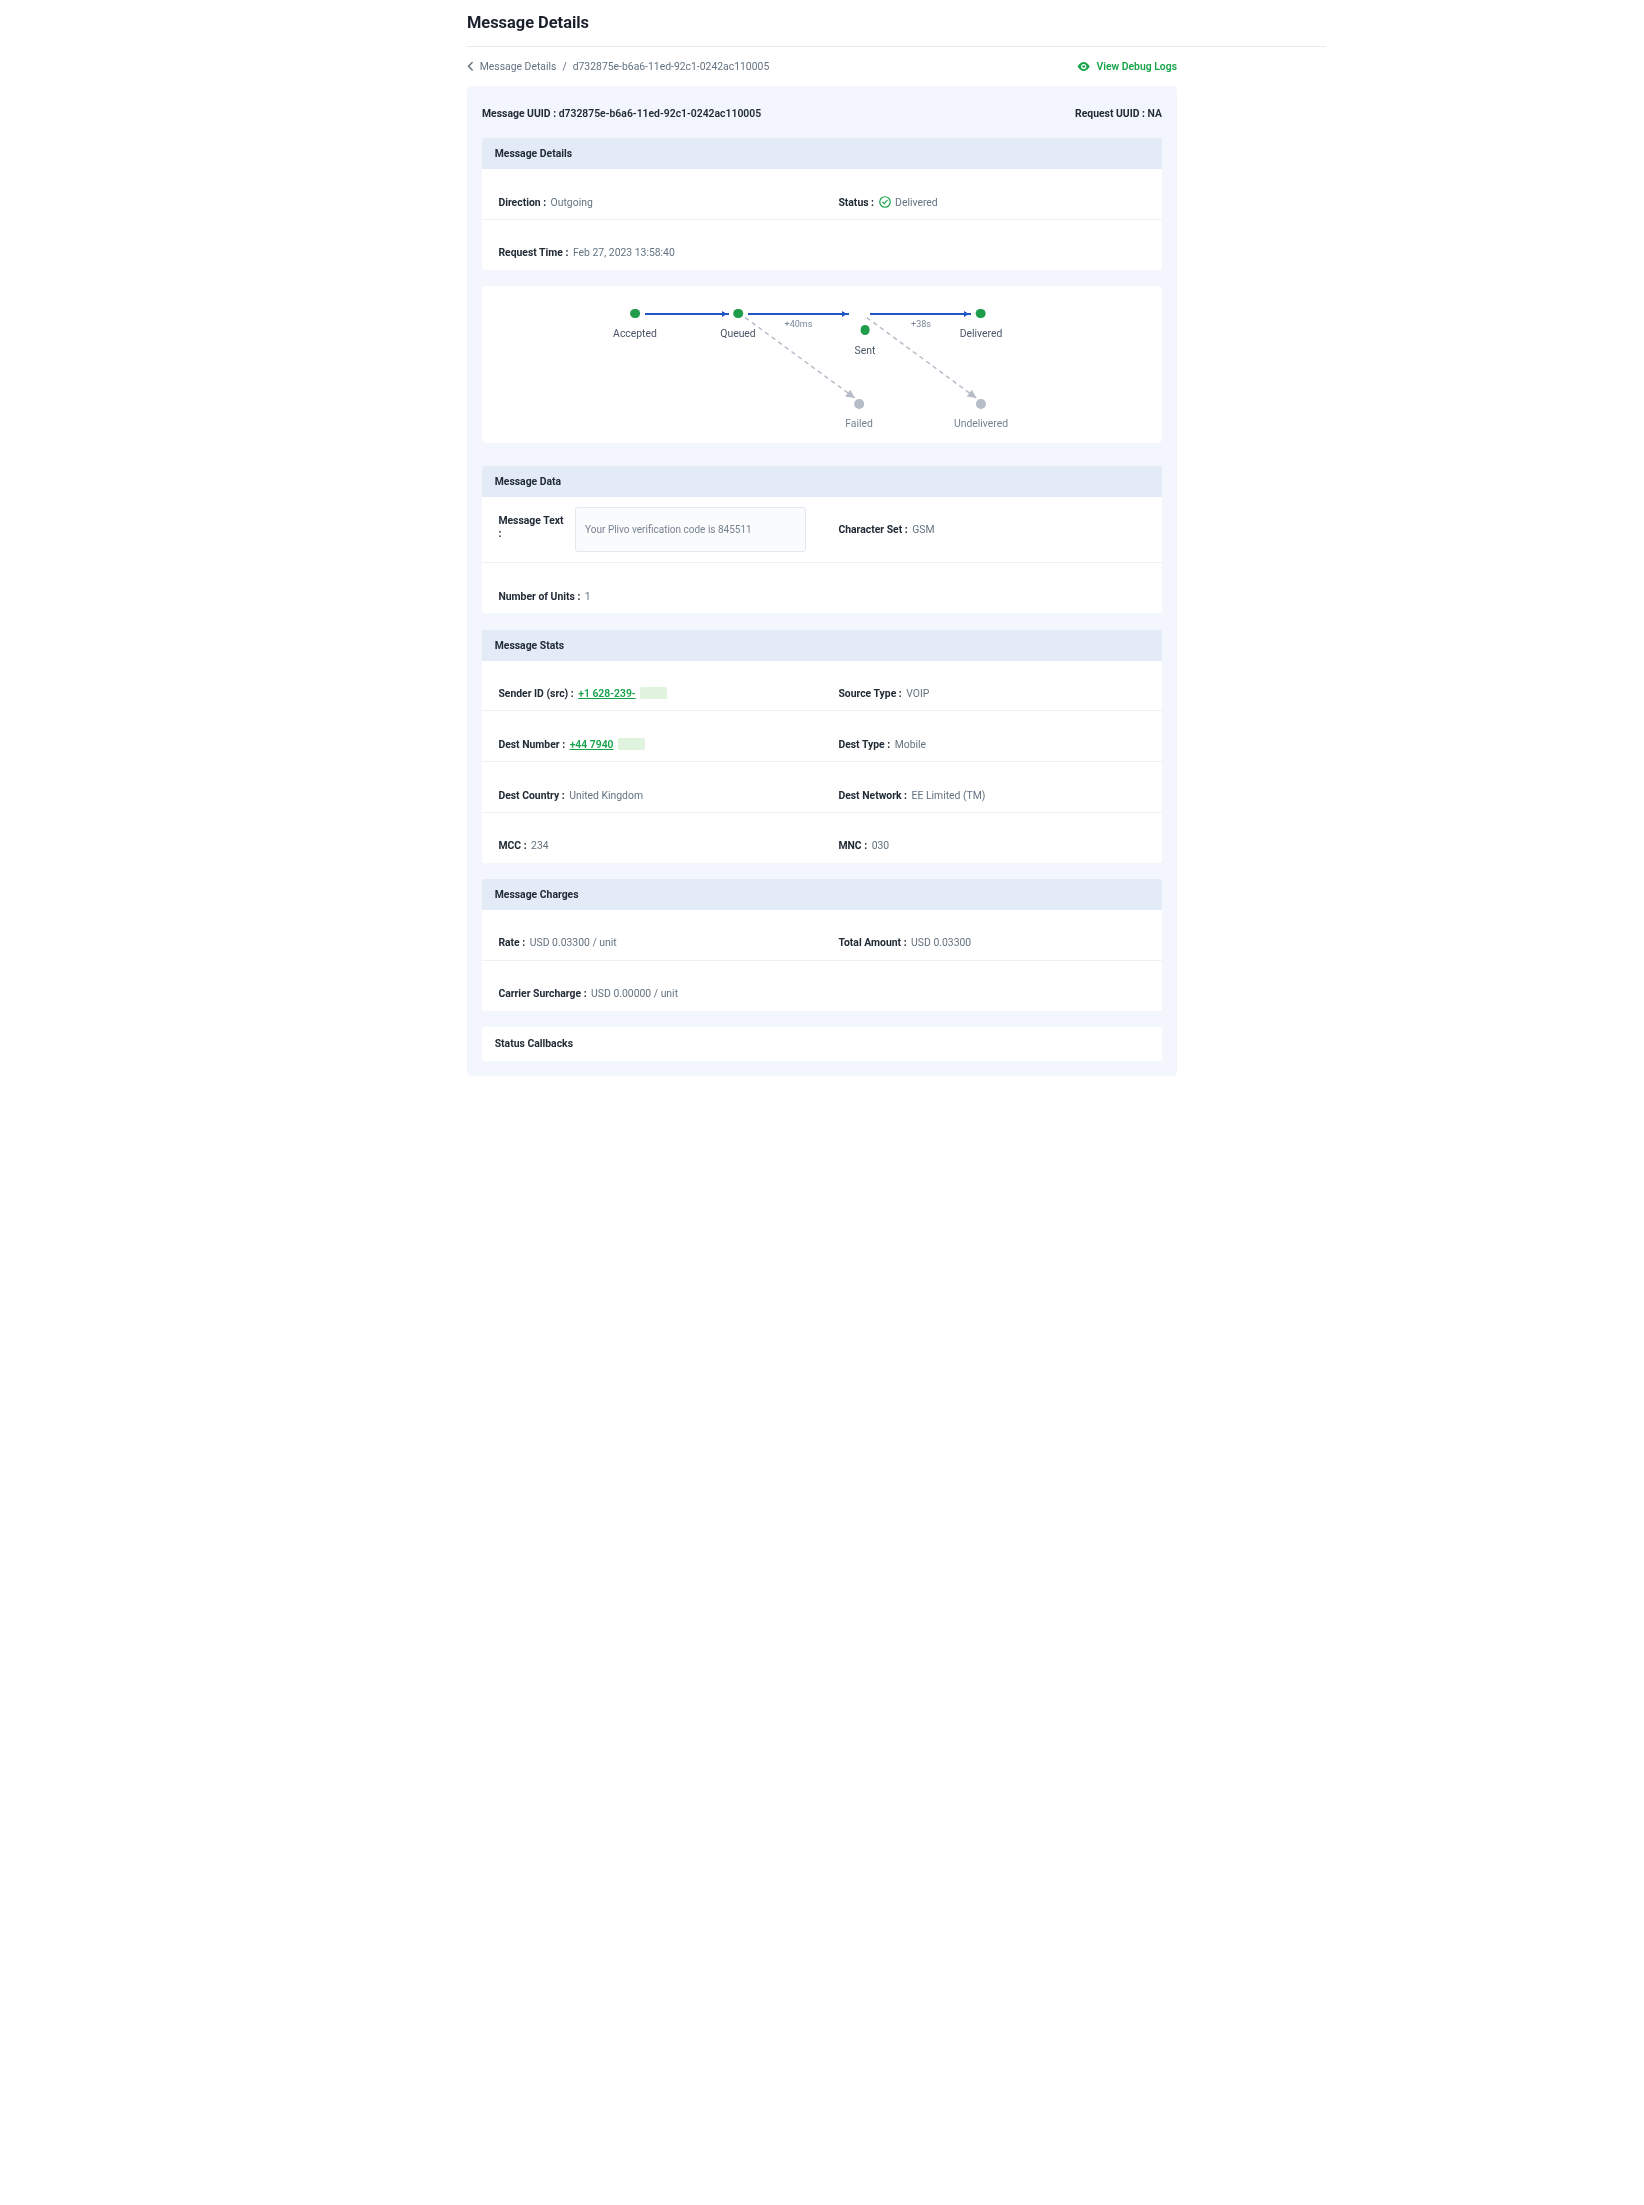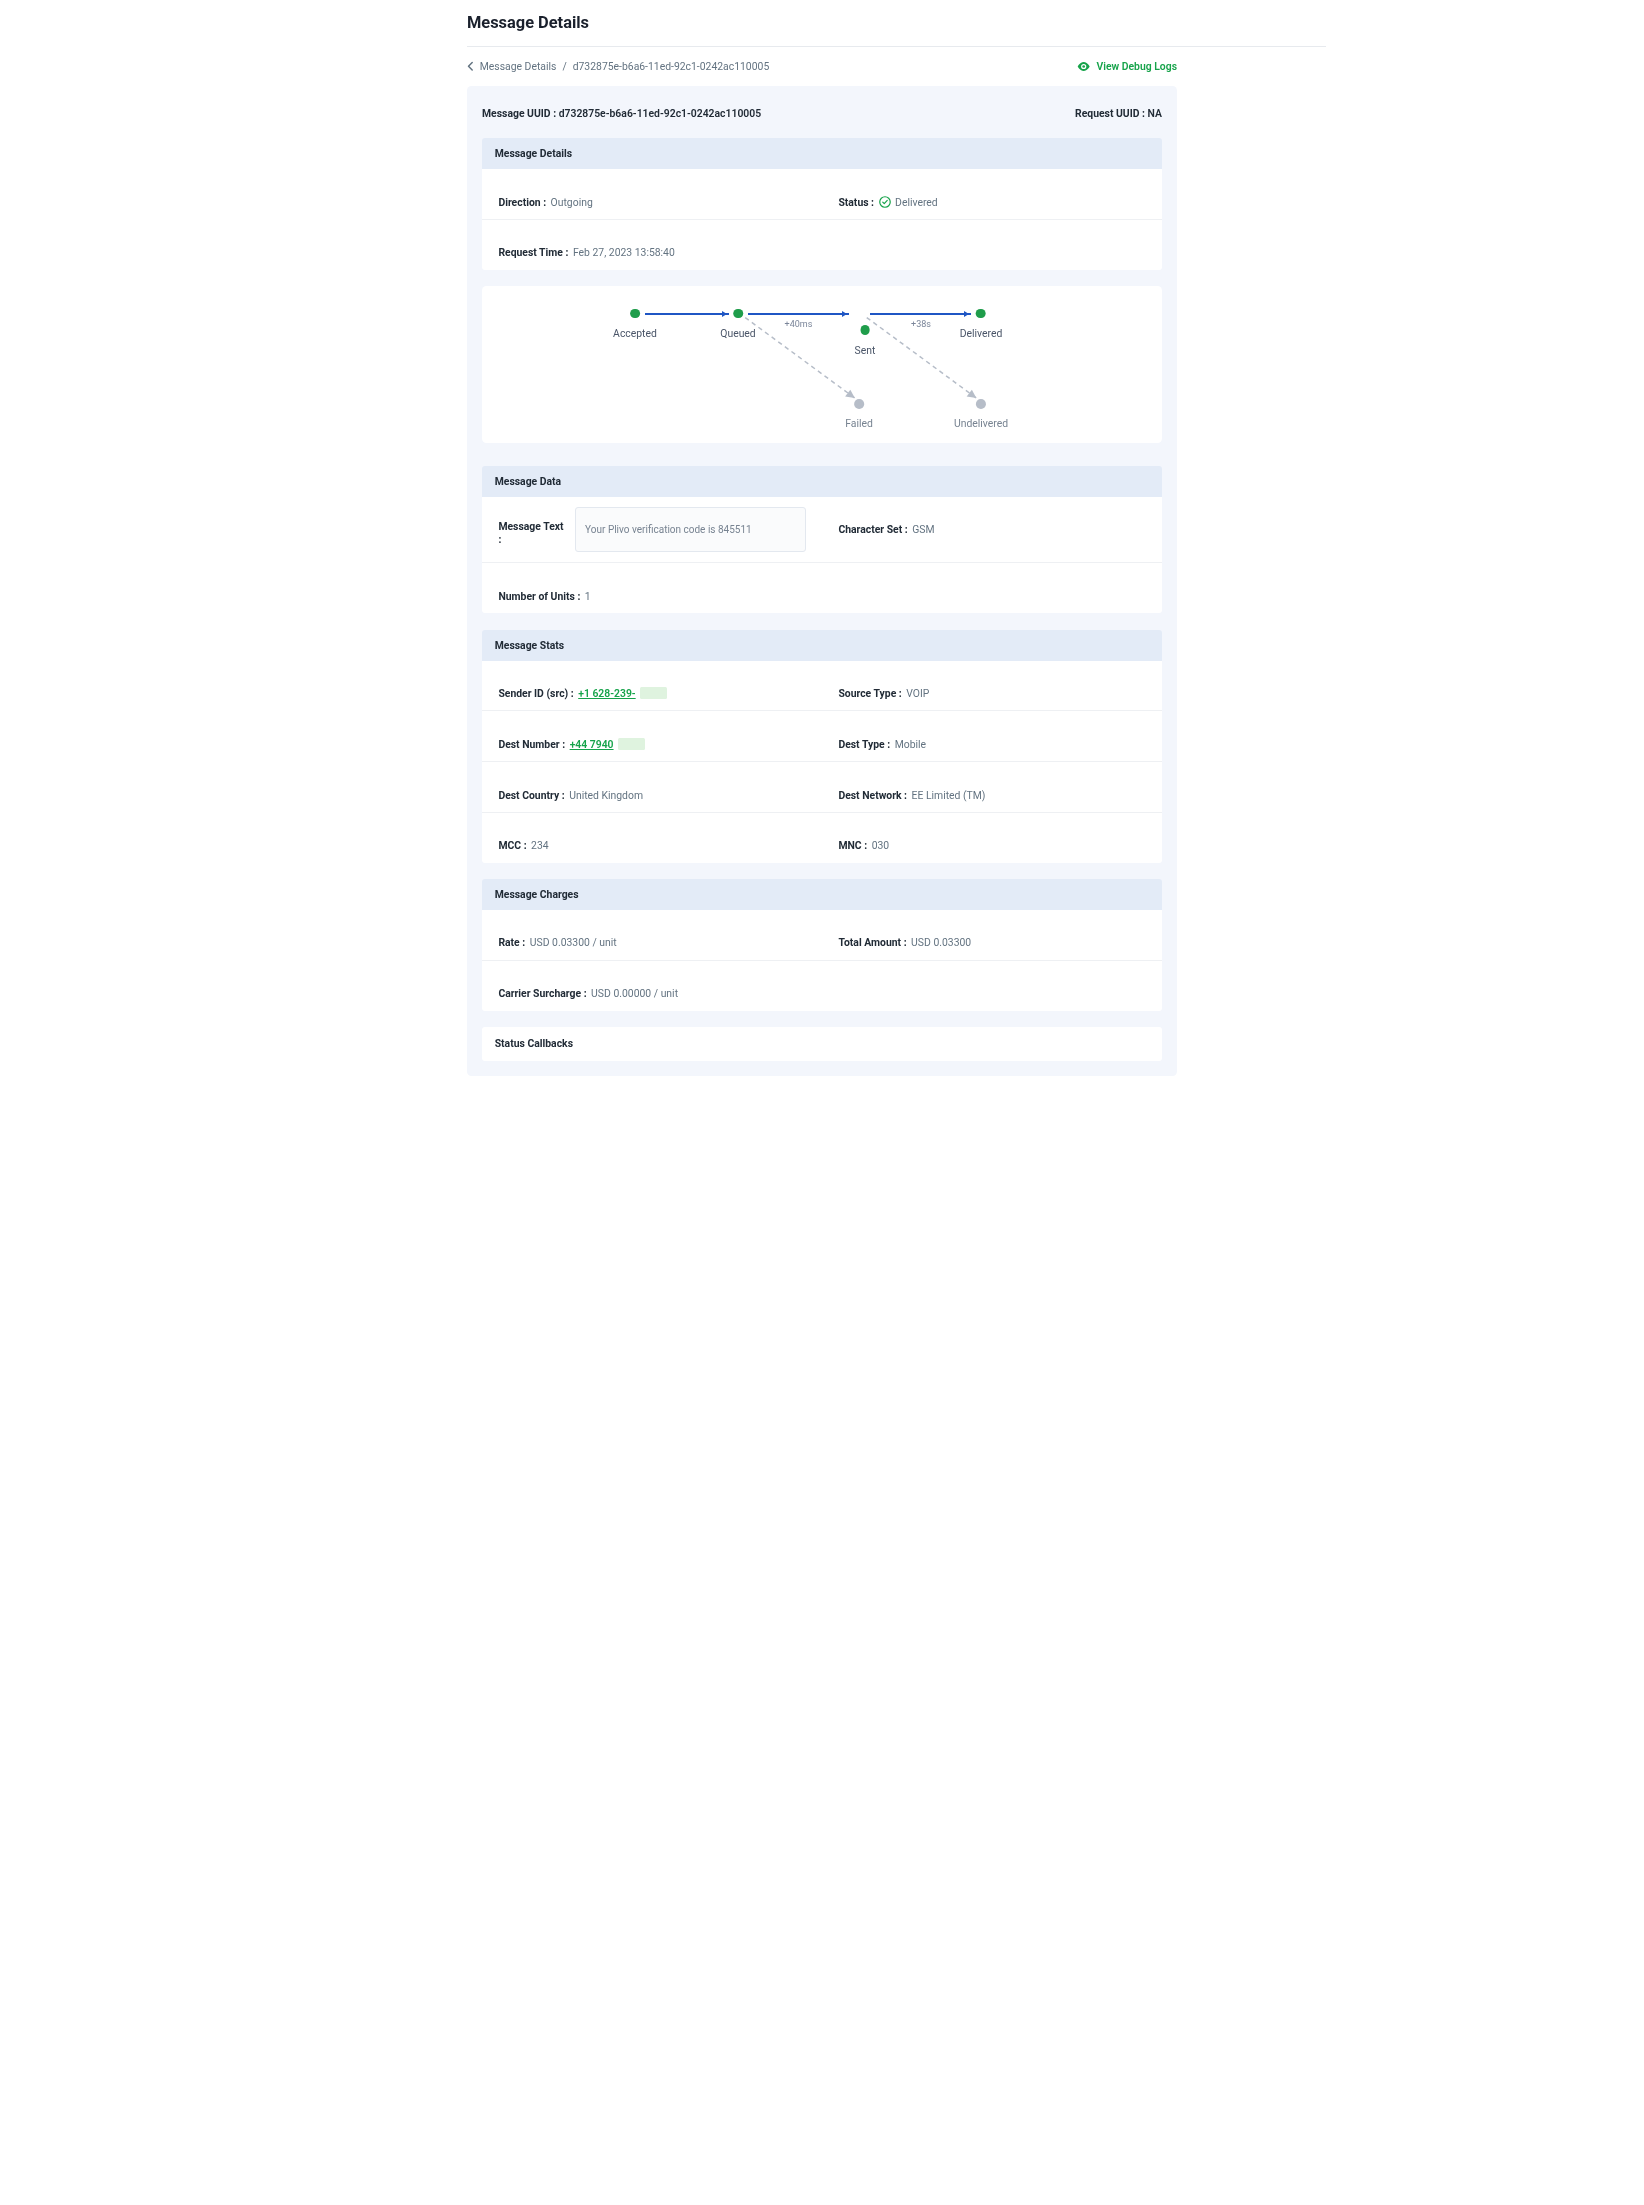--- a/index.html
+++ b/index.html
@@ -126,21 +126,21 @@
   }
   .msgtext-row {
     display: grid;
     grid-template-columns: 1fr 1fr;
     border-bottom: 0.7px solid #eef0f3;
   }
   .msgtext-left {
     display: flex;
     gap: 7.5px;
     padding: 10.4px 16.4px;
-    align-items: center;
+    align-items: flex-start;
   }
   .msgtext-right {
     padding: 10.4px 16.4px;
     display: flex;
     align-items: center;
     gap: 4.5px;
   }
   
   .flow-card {
     background: #fff;

